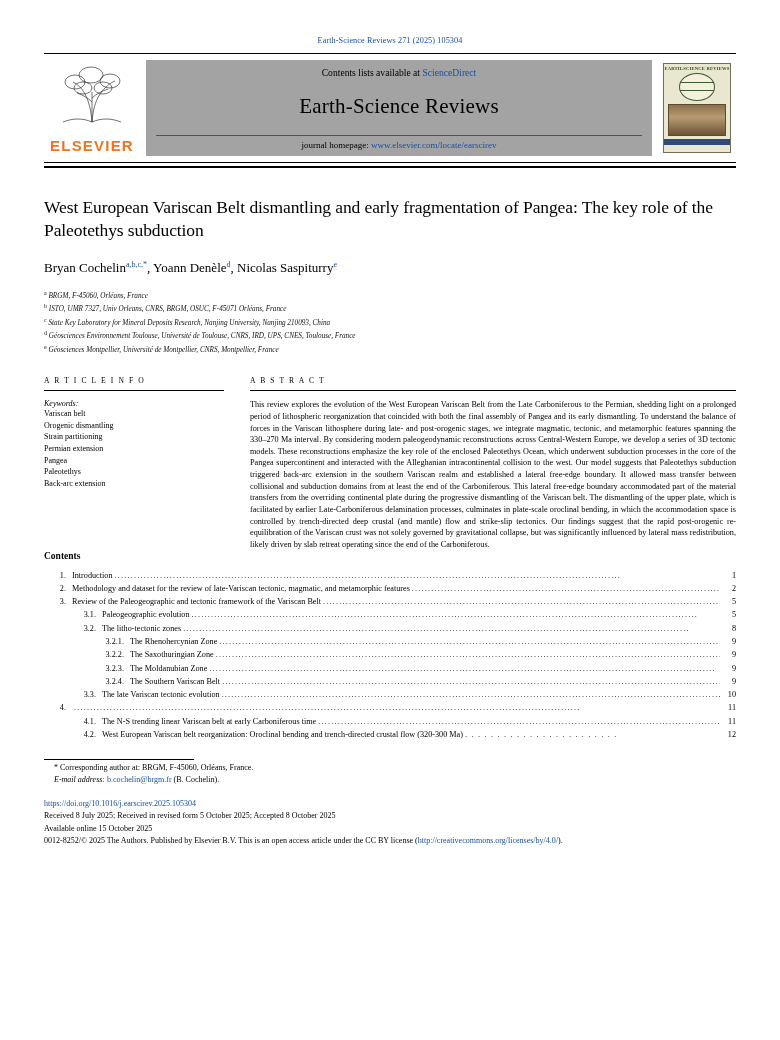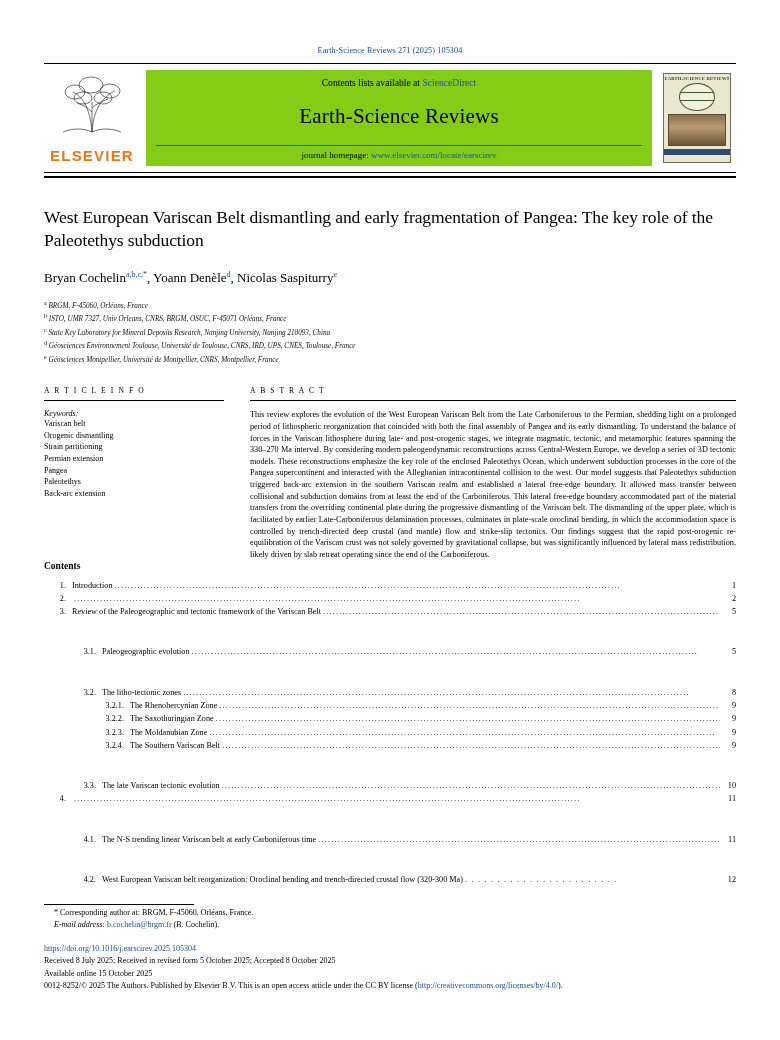--- a/index.html
+++ b/index.html
@@ -21,21 +21,21 @@
     height: 1040px;
     box-sizing: border-box;
     padding: 0 44px;
   }
 
   
   .running-head {
     text-align: center;
     font-size: 8.2px;
     color: #1a4fa0;
-    padding-top: 46px;
+    padding-top: 36px;
     letter-spacing: .1px;
   }
 
   
   .masthead {
     margin-top: 8px;
     border-top: 1.6px solid #000;
     border-bottom: 1.6px solid #000;
     padding: 6px 0 6px 0;
     display: flex;
@@ -54,21 +54,21 @@
   .elsevier-tree svg { display: block; }
   .elsevier-word {
     font-family: Liberation Sans, sans-serif;
     font-size: 15px;
     letter-spacing: 1.2px;
     color: #e87722;
     font-weight: 700;
   }
   .mast-center {
     flex: 1;
-    background: #84cc16;
+    background: #a3a3a3;
     margin: 0 6px;
     display: flex;
     flex-direction: column;
     justify-content: space-between;
     padding: 7px 0 6px 0;
     text-align: center;
   }
   .contents-line {
     font-size: 9.6px;
   }
@@ -216,21 +216,21 @@
   .toc-label { flex: none; }
   .toc-dots {
     flex: 1;
     overflow: hidden;
     white-space: nowrap;
     letter-spacing: 1.2px;
     margin: 0 2px;
     color: #000;
   }
   .toc-page { flex: none; width: 14px; text-align: right; }
-  .lvl2 .toc-num { width: 52px; margin-top: 27px; }
+  .lvl2 .toc-num { width: 52px; }
   .lvl3 .toc-num { width: 80px; }
 
   
   .footnote-rule {
     width: 150px;
     border-top: .8px solid #000;
     margin-top: 18px;
   }
   .footnotes {
     font-size: 8px;
@@ -341,20 +341,21 @@
   <div class="contents-head">Contents</div>
   <div class="toc">
     <div class="toc-row">
         <span class="toc-num">1.</span>
         <span class="toc-label">Introduction</span>
         <span class="toc-dots">............................................................................................................................................................</span>
         <span class="toc-page">1</span>
       </div>
     <div class="toc-row">
         <span class="toc-num">2.</span>
+        <span class="toc-label">Methodology and dataset for the review of late-Variscan tectonic, magmatic, and metamorphic features</span>
         <span class="toc-dots">............................................................................................................................................................</span>
         <span class="toc-page">2</span>
       </div>
     <div class="toc-row">
         <span class="toc-num">3.</span>
         <span class="toc-label">Review of the Paleogeographic and tectonic framework of the Variscan Belt</span>
         <span class="toc-dots">............................................................................................................................................................</span>
         <span class="toc-page">5</span>
       </div>
     <div class="toc-row lvl2">

